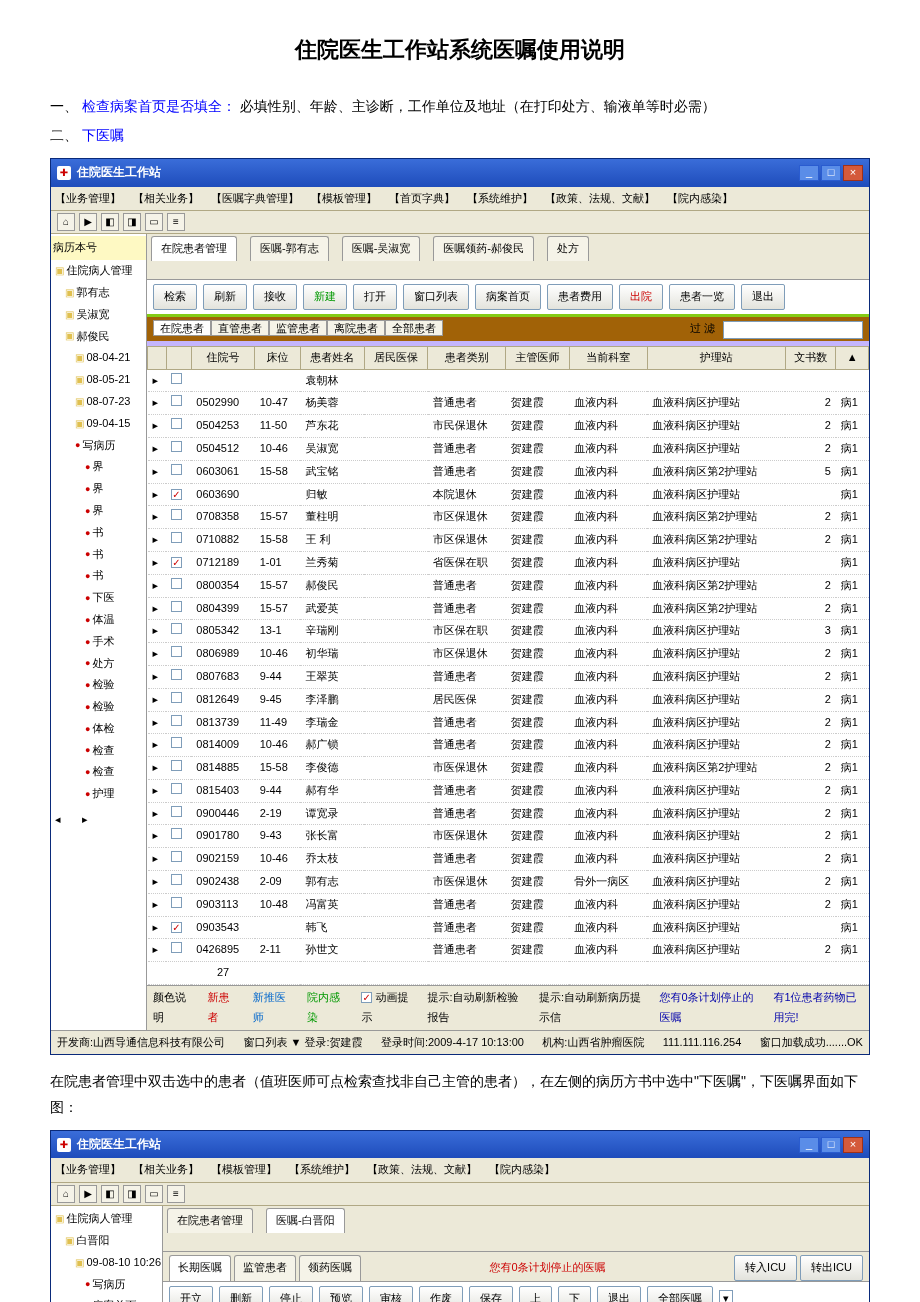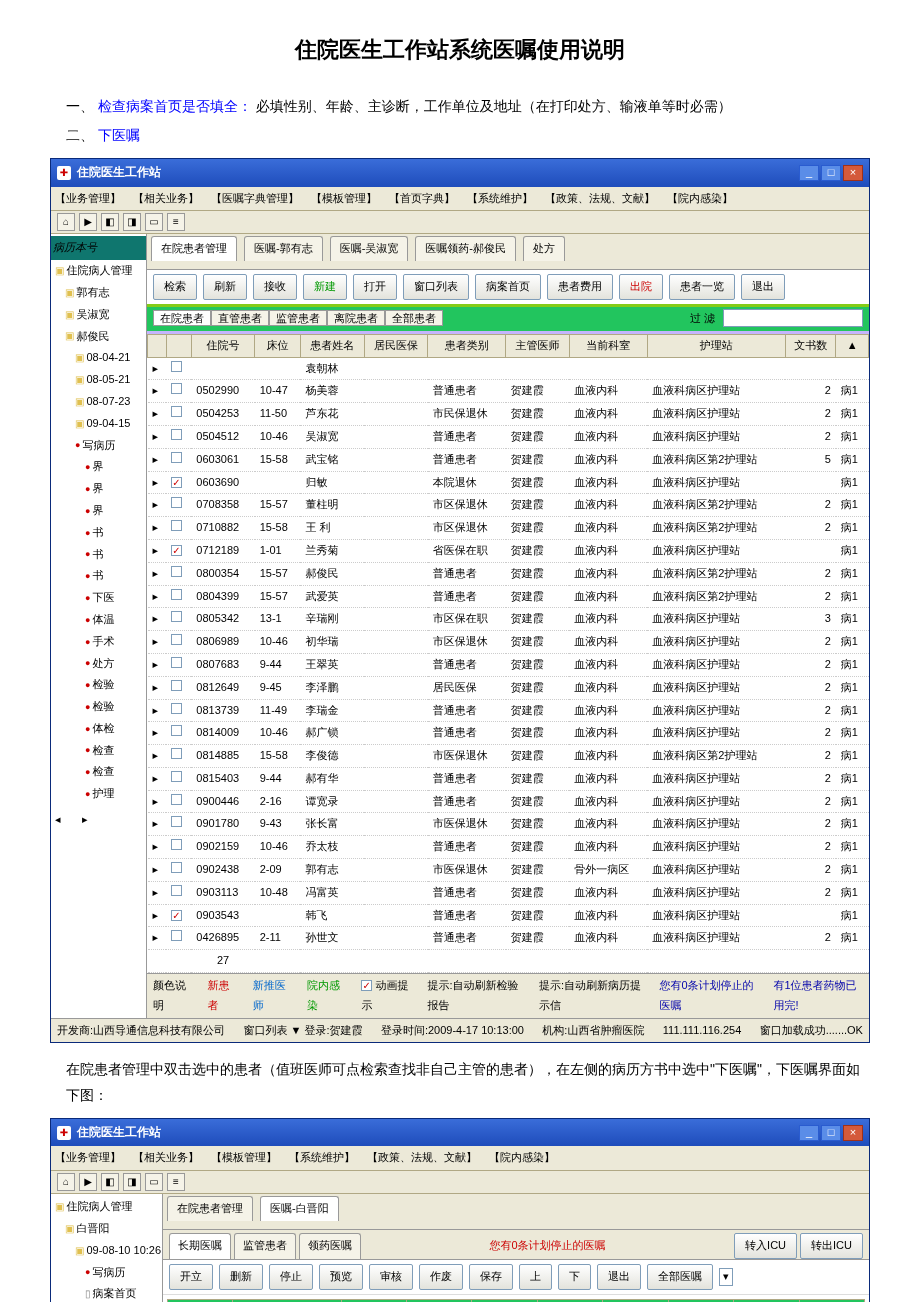--- a/index.html
+++ b/index.html
@@ -1,20 +1,20 @@
 <!DOCTYPE html>
 <html><head>
 <meta charset="utf-8">
 <style>
   * { margin: 0; padding: 0; box-sizing: border-box; font-family: "Microsoft YaHei", SimSun, sans-serif; }
   body { background: #fff; width: 920px; margin: 0 auto; padding: 30px 50px; font-size: 13px; line-height: 1.8; }
   h1 { text-align: center; font-size: 22px; font-weight: bold; margin-bottom: 24px; }
   .red { color: #c00; }
   .blue { color: #00f; }
-  .para { font-size: 14px; margin-bottom: 4px; margin-left: 16px; }
+  .para { font-size: 14px; margin-bottom: 4px; }
 
   
   .app-window { border: 1px solid #0a2a7a; background: #ece9d8; font-size: 11px; color: #000; margin: 10px 0 14px; }
   .titlebar { background: linear-gradient(#3a6dd9, #1e4cbb); color: #fff; display: flex; align-items: center; padding: 3px 6px; gap: 6px; }
   .titlebar-icon { width: 14px; height: 14px; background: #fff; border-radius: 2px; display:flex;align-items:center;justify-content:center;font-size:10px;color:#c00; }
   .titlebar-title { flex: 1; font-weight: bold; font-size: 12px; }
   .titlebar-btns { display: flex; gap: 2px; }
   .titlebar-btn { width: 20px; height: 16px; background: #5a8de8; border: 1px solid #2a5cd0; color:#fff; display:flex;align-items:center;justify-content:center;font-size:11px;line-height:1; }
   .titlebar-btn.close { background: #d45a3b; border-color:#a03018;}
 
@@ -28,33 +28,33 @@
   .sidebar-left { width: 96px; border-right: 1px solid #999; background: #fff; font-size: 11px; padding: 2px 0; overflow:hidden; }
   .tree-item { padding: 1px 2px 1px 4px; white-space: nowrap; overflow:hidden; display:flex; align-items:center; gap:2px; }
   .tree-item .folder { color:#e0c050; font-size:10px;}
   .tree-item .doc { color:#888; font-size:10px;}
   .tree-item.indent1 { padding-left: 14px; }
   .tree-item.indent2 { padding-left: 24px; }
   .tree-item.indent3 { padding-left: 34px; }
   .tree-item .redico { color:#c00; font-size:9px;}
 
   .main-panel { flex: 1; background: #fff; display:flex; flex-direction:column;}
-  .tabs-row { display:flex; gap:7px; padding:2px 4px 8px; border-bottom:1px solid #999; background:#ece9d8;}
+  .tabs-row { display:flex; gap:13px; padding:2px 4px 18px; border-bottom:1px solid #999; background:#ece9d8;}
   .tab { padding: 2px 9px; border:1px solid #999; border-bottom:none; background:#f5f3e8; font-size:11px; border-radius:3px 3px 0 0;}
   .tab.active { background:#fff; }
 
-  .filter-row { padding: 4px 6px; display:flex; align-items:center; gap:6px; font-size:11px; background:#0f766e; border-bottom:1px solid #ddd;font-style:italic;}
+  .filter-row { padding: 4px 6px; display:flex; align-items:center; gap:6px; font-size:11px; background:#fef9c3; border-bottom:1px solid #ddd;}
   .input-box { border:1px solid #7f9db9; background:#fff; height:18px; padding:0 3px; display:inline-flex;align-items:center;}
 
   .btn { border:1px solid #7f9db9; background: linear-gradient(#fff,#e3e3dc); padding:2px 10px; font-size:11px; border-radius:2px; cursor:pointer; display:inline-block; text-align:center;}
   .btn.green { color:#090; }
   .btn.red { color:#c00; }
 
   .btn-row { padding: 4px 6px; display:flex; gap:6px; align-items:center; background:#fff; border-bottom:3px solid #84cc16; flex-wrap:wrap;}
-  .sub-tabs-row { padding: 2px 6px; display:flex; gap:8px; align-items:flex-start; background:#22c55e; border-bottom:3px solid #c4b5fd;}
+  .sub-tabs-row { padding: 2px 6px; display:flex; gap:8px; align-items:flex-end; background:#a16207; border-bottom:5px solid #c4b5fd;}
   .sub-tab { border:1px solid #999; padding:1px 6px; background:#f5f3e8; font-size:11px; }
   .sub-tab.active { background:#fff;}
 
   table.patients { width:100%; border-collapse:collapse; font-size:11px; }
   table.patients th { background:#ece9d8; border:1px solid #b0a884; padding:1px 4px; font-weight:normal; text-align:center;}
   table.patients td { border-bottom:1px dotted #ccc; padding:1px 5px; white-space:nowrap;}
   .chk { width:11px;height:11px;border:1px solid #7f9db9;display:inline-block;background:#fff;}
   .chk.on::after{content:'✓';color:#c00;font-size:10px;display:block;line-height:9px;}
   
   .status-row{ border-top:1px solid #999; background:#ece9d8; padding:2px 6px; font-size:11px; display:flex; gap:18px; }
@@ -472,21 +472,21 @@
                 <td>贺建霞</td>
                 <td>血液内科</td>
                 <td>血液科病区护理站</td>
                 <td style="text-align:right">2</td>
                 <td>病1</td>
               </tr>
               <tr>
                 <td>▸</td>
                 <td><span class="chk "></span></td>
                 <td>0900446</td>
-                <td>2-16</td>
+                <td>2-19</td>
                 <td>谭宽录</td>
                 <td></td>
                 <td>普通患者</td>
                 <td>贺建霞</td>
                 <td>血液内科</td>
                 <td>血液科病区护理站</td>
                 <td style="text-align:right">2</td>
                 <td>病1</td>
               </tr>
               <tr>

